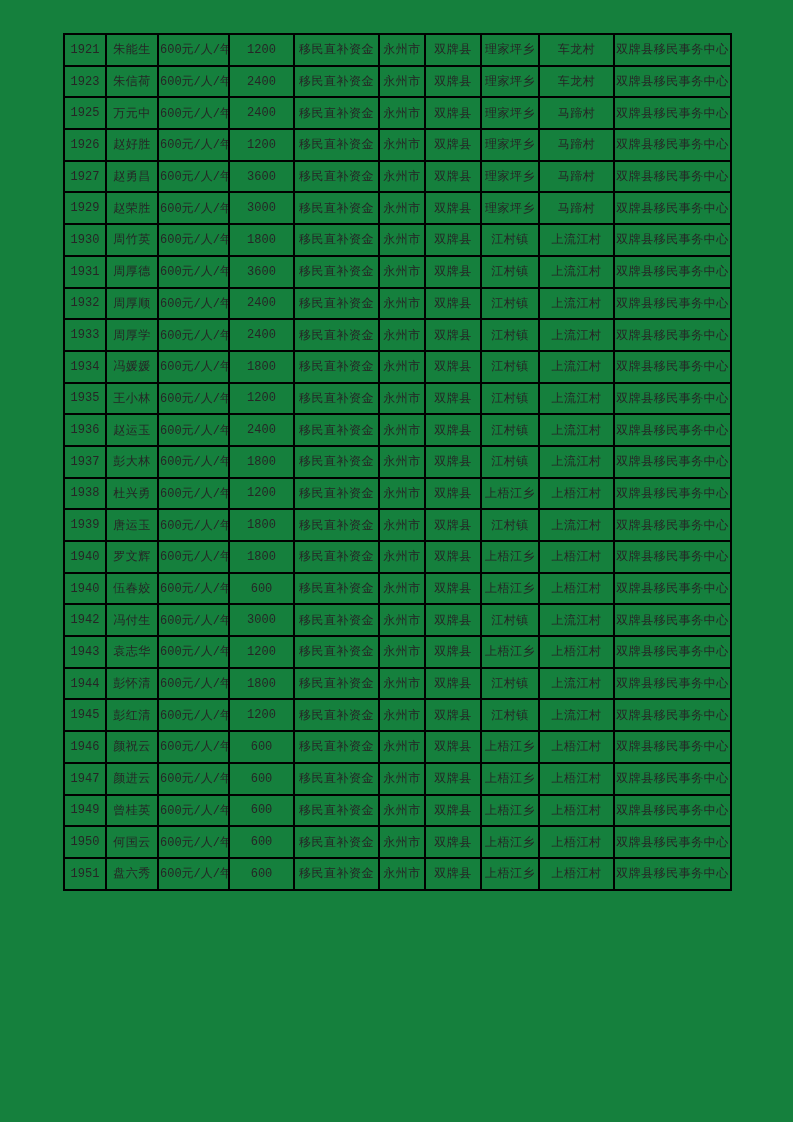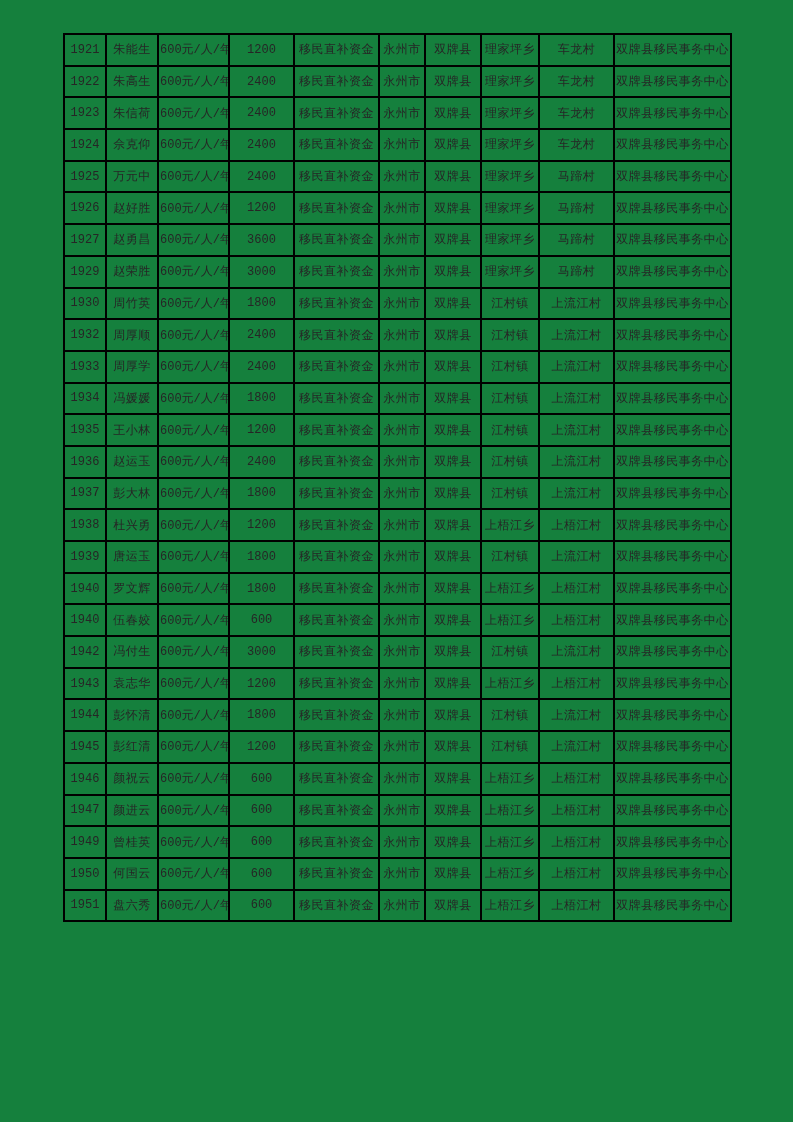--- a/index.html
+++ b/index.html
@@ -63,56 +63,32 @@
       <td class="num">600元/人/年</td>
       <td class="num">1200</td>
       <td>移民直补资金</td>
       <td>永州市</td>
       <td>双牌县</td>
       <td>理家坪乡</td>
       <td>车龙村</td>
       <td>双牌县移民事务中心</td>
     </tr>
         <tr>
-      <td class="num">1922</td>
-      <td>朱高生</td>
-      <td class="num">600元/人/年</td>
-      <td class="num">2400</td>
-      <td>移民直补资金</td>
-      <td>永州市</td>
-      <td>双牌县</td>
-      <td>理家坪乡</td>
-      <td>车龙村</td>
-      <td>双牌县移民事务中心</td>
-    </tr>
-        <tr>
       <td class="num">1923</td>
       <td>朱信荷</td>
       <td class="num">600元/人/年</td>
       <td class="num">2400</td>
       <td>移民直补资金</td>
       <td>永州市</td>
       <td>双牌县</td>
       <td>理家坪乡</td>
       <td>车龙村</td>
       <td>双牌县移民事务中心</td>
     </tr>
         <tr>
-      <td class="num">1924</td>
-      <td>佘克仰</td>
-      <td class="num">600元/人/年</td>
-      <td class="num">2400</td>
-      <td>移民直补资金</td>
-      <td>永州市</td>
-      <td>双牌县</td>
-      <td>理家坪乡</td>
-      <td>车龙村</td>
-      <td>双牌县移民事务中心</td>
-    </tr>
-        <tr>
       <td class="num">1925</td>
       <td>万元中</td>
       <td class="num">600元/人/年</td>
       <td class="num">2400</td>
       <td>移民直补资金</td>
       <td>永州市</td>
       <td>双牌县</td>
       <td>理家坪乡</td>
       <td>马蹄村</td>
       <td>双牌县移民事务中心</td>
@@ -151,20 +127,32 @@
       <td>双牌县</td>
       <td>理家坪乡</td>
       <td>马蹄村</td>
       <td>双牌县移民事务中心</td>
     </tr>
         <tr>
       <td class="num">1930</td>
       <td>周竹英</td>
       <td class="num">600元/人/年</td>
       <td class="num">1800</td>
+      <td>移民直补资金</td>
+      <td>永州市</td>
+      <td>双牌县</td>
+      <td>江村镇</td>
+      <td>上流江村</td>
+      <td>双牌县移民事务中心</td>
+    </tr>
+        <tr>
+      <td class="num">1931</td>
+      <td>周厚德</td>
+      <td class="num">600元/人/年</td>
+      <td class="num">3600</td>
       <td>移民直补资金</td>
       <td>永州市</td>
       <td>双牌县</td>
       <td>江村镇</td>
       <td>上流江村</td>
       <td>双牌县移民事务中心</td>
     </tr>
         <tr>
       <td class="num">1932</td>
       <td>周厚顺</td>

